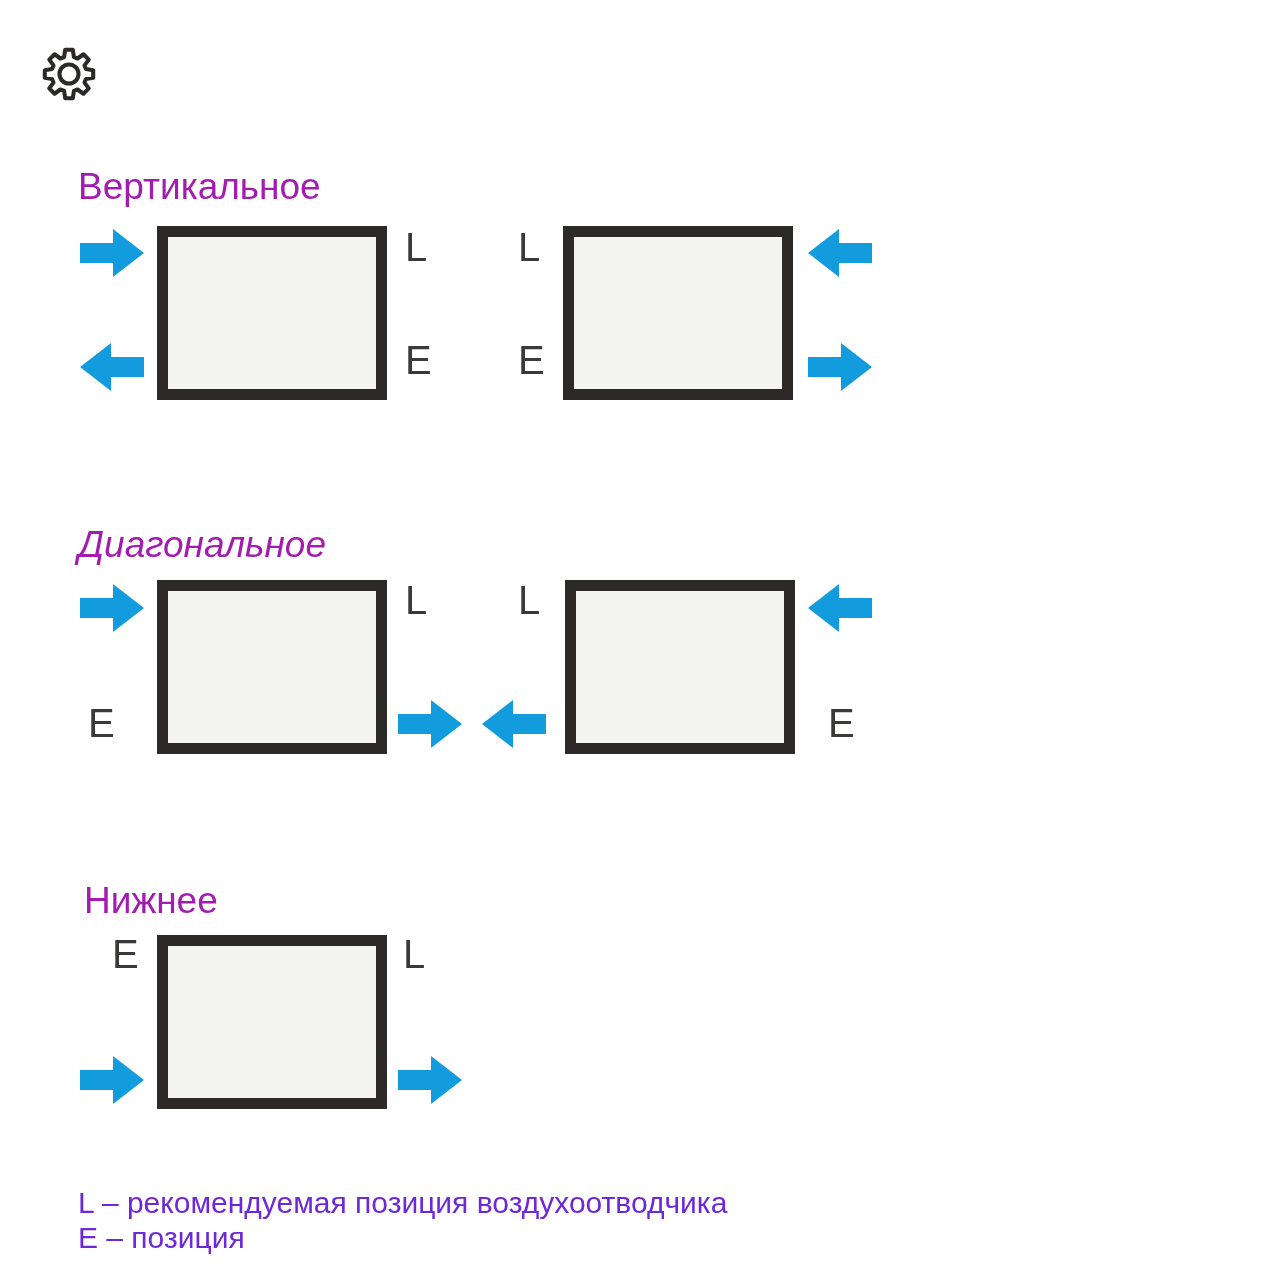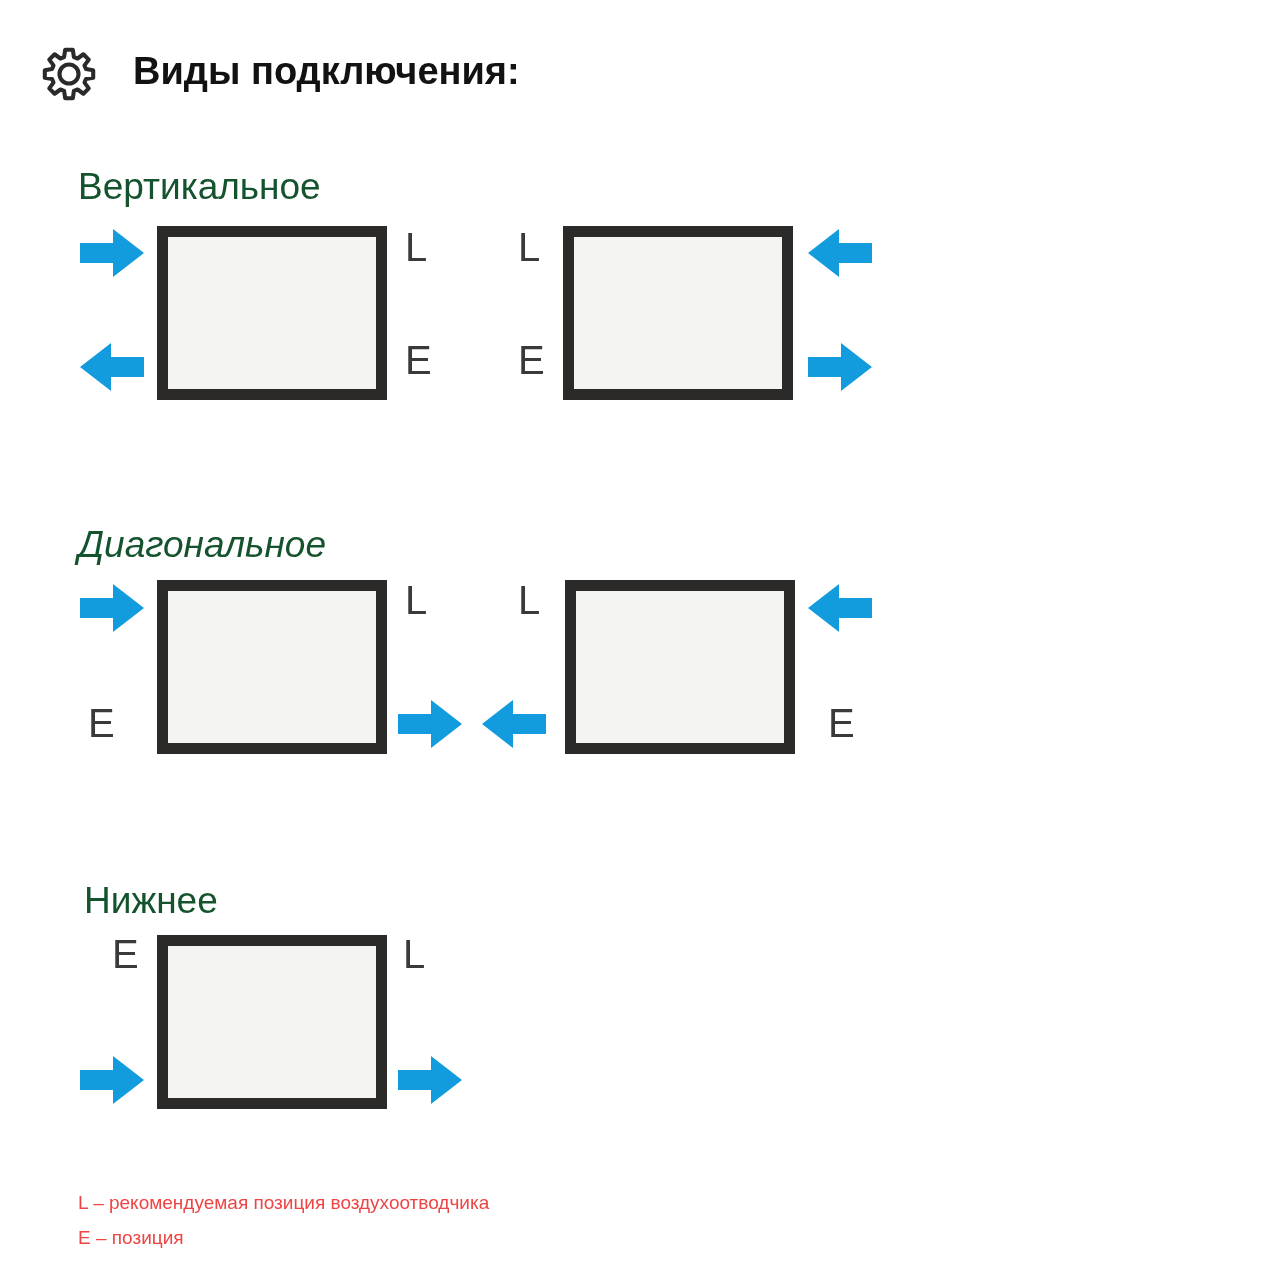--- a/index.html
+++ b/index.html
@@ -1,42 +1,41 @@
 <!DOCTYPE html>
 <html style="--accent-blue: #129CDE; --dark: #2B2A29; --panel-fill: #F4F4F3; --text: #3A3A38;"><head>
 <meta charset="utf-8">
 <style>
   html,body{margin:0;padding:0;background:#fff;}
   .page{position:relative;width:1280px;height:1280px;background:#ffffff;
         font-family:"Liberation Sans",sans-serif;overflow:hidden;}
   .abs{position:absolute;}
   .header-title{font-weight:700;font-size:38px;color:#121212;white-space:nowrap;}
-  .section-title{font-size:37px;font-weight:400;color:#14532d;white-space:nowrap;}
+  .section-title{font-size:37px;font-weight:400;color:#a21caf;white-space:nowrap;}
   .panel{width:230px;height:174px;box-sizing:border-box;
          border:11px solid var(--dark,#2b2a29);background:var(--panel-fill,#f4f4f3);}
   .port{font-size:40px;line-height:1;color:var(--text,#3a3a38);}
   .arrow{width:64px;height:48px;color:var(--accent-blue,#129cde);}
   .arrow svg{display:block;width:100%;height:100%;}
   .arrow.flip{transform:scaleX(-1);}
   .gear{width:58px;height:58px;color:var(--dark,#2b2a29);}
   .gear svg{display:block;width:100%;height:100%;}
-  .legend-line{font-size:19px;line-height:35px;color:#ef4444;white-space:nowrap;}
+  .legend-line{font-size:30px;line-height:35px;color:#6d28d9;white-space:nowrap;}
 </style>
 </head>
 <body>
 
 <div class="page">
 
   <div class="abs gear" style="left:40px;top:45px;">
     <svg viewBox="0 0 64 64" fill="none" stroke="currentColor" stroke-width="4.5" stroke-linejoin="round">
       <polygon points="50.7,26.6 58.7,27.8 58.7,36.2 50.7,37.4 49.1,41.5 53.8,47.9 47.9,53.8 41.5,49.1 37.4,50.7 36.2,58.7 27.8,58.7 26.6,50.7 22.5,49.1 16.1,53.8 10.2,47.9 14.9,41.5 13.3,37.4 5.3,36.2 5.3,27.8 13.3,26.6 14.9,22.5 10.2,16.1 16.1,10.2 22.5,14.9 26.6,13.3 27.8,5.3 36.2,5.3 37.4,13.3 41.5,14.9 47.9,10.2 53.8,16.1 49.1,22.5"></polygon>
       <circle cx="32" cy="32" r="10.5"></circle>
     </svg>
   </div>
-  <div class="abs header-title" style="left:133px;top:50px;">Виды подключения:</div>
 
   <section>
     <div class="abs section-title" style="left:78px;top:166px;">Вертикальное</div>
 
     <div class="abs arrow" style="left:80px;top:229px;">
       <svg viewBox="0 0 64 48">
           <polygon points="0,14 33,14 33,0 64,24 33,48 33,34 0,34" fill="currentColor"></polygon>
         </svg>
     </div>
     <div class="abs arrow flip" style="left:80px;top:343px;">

